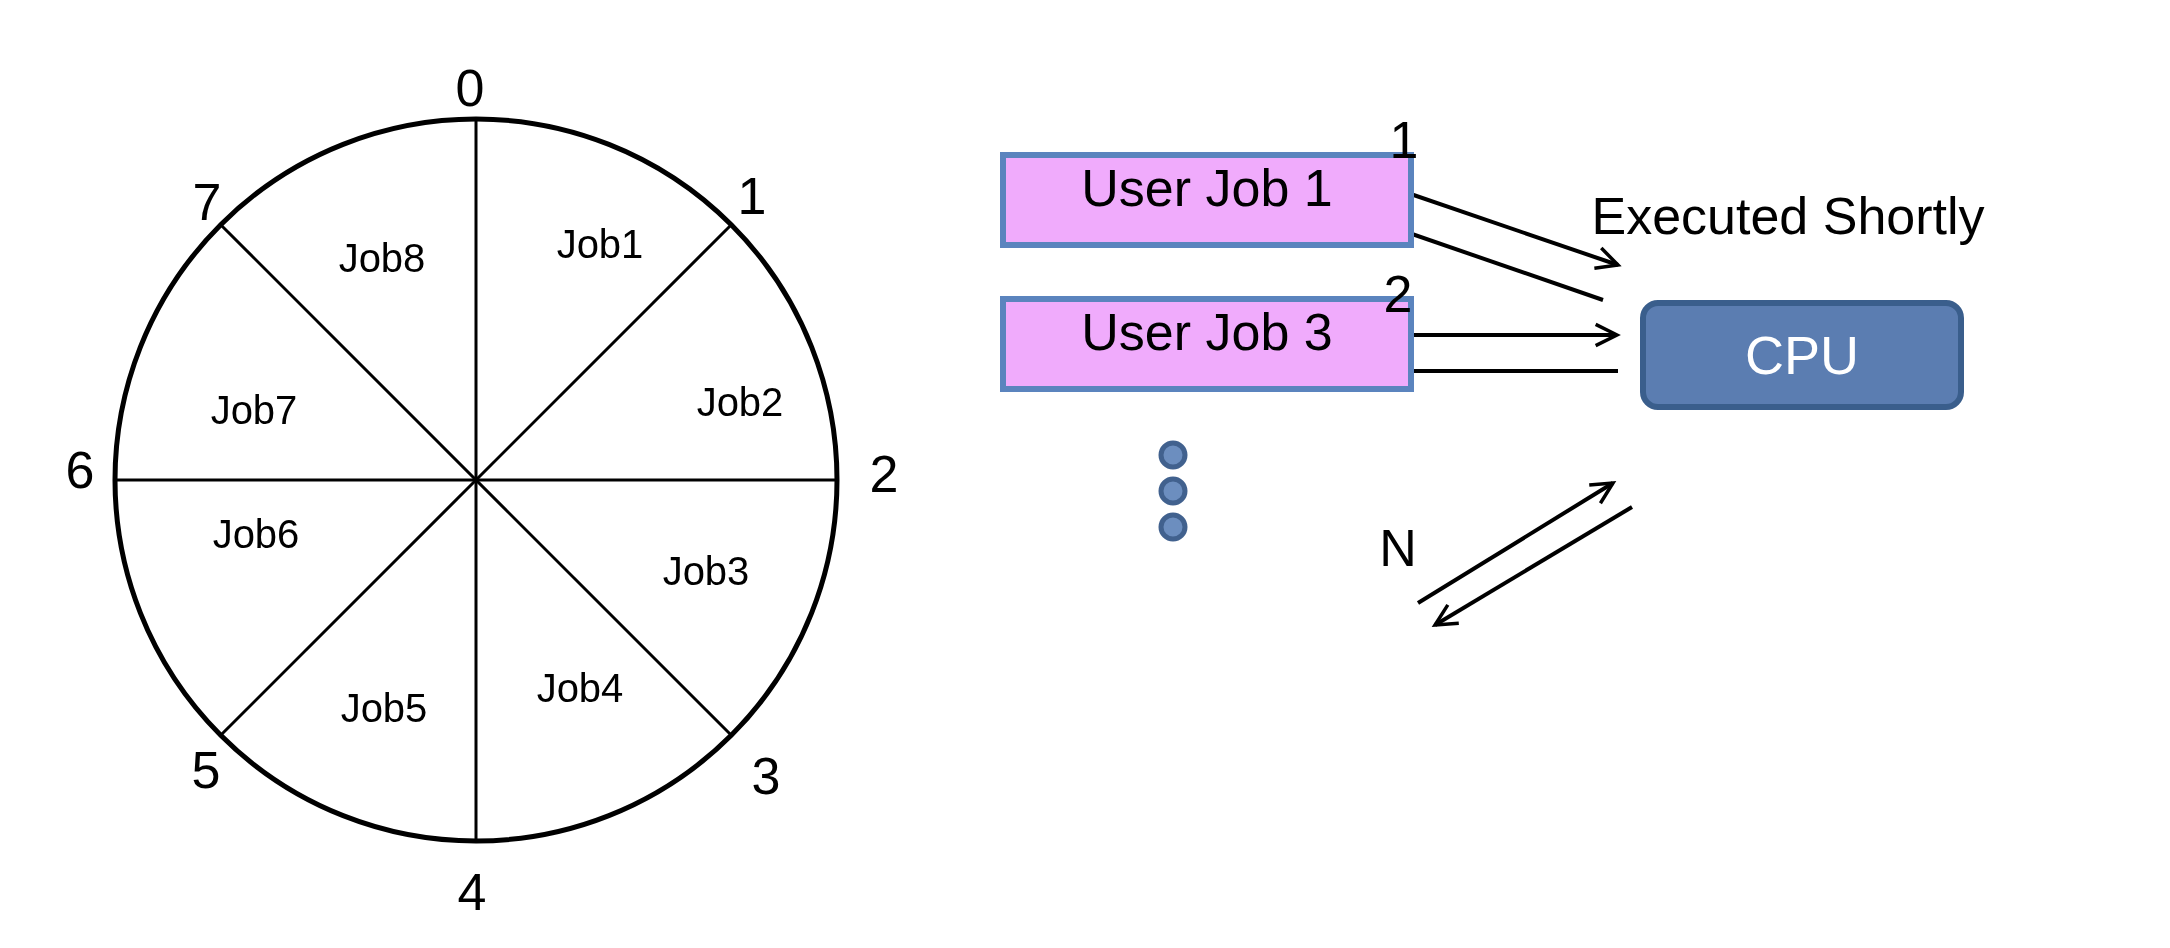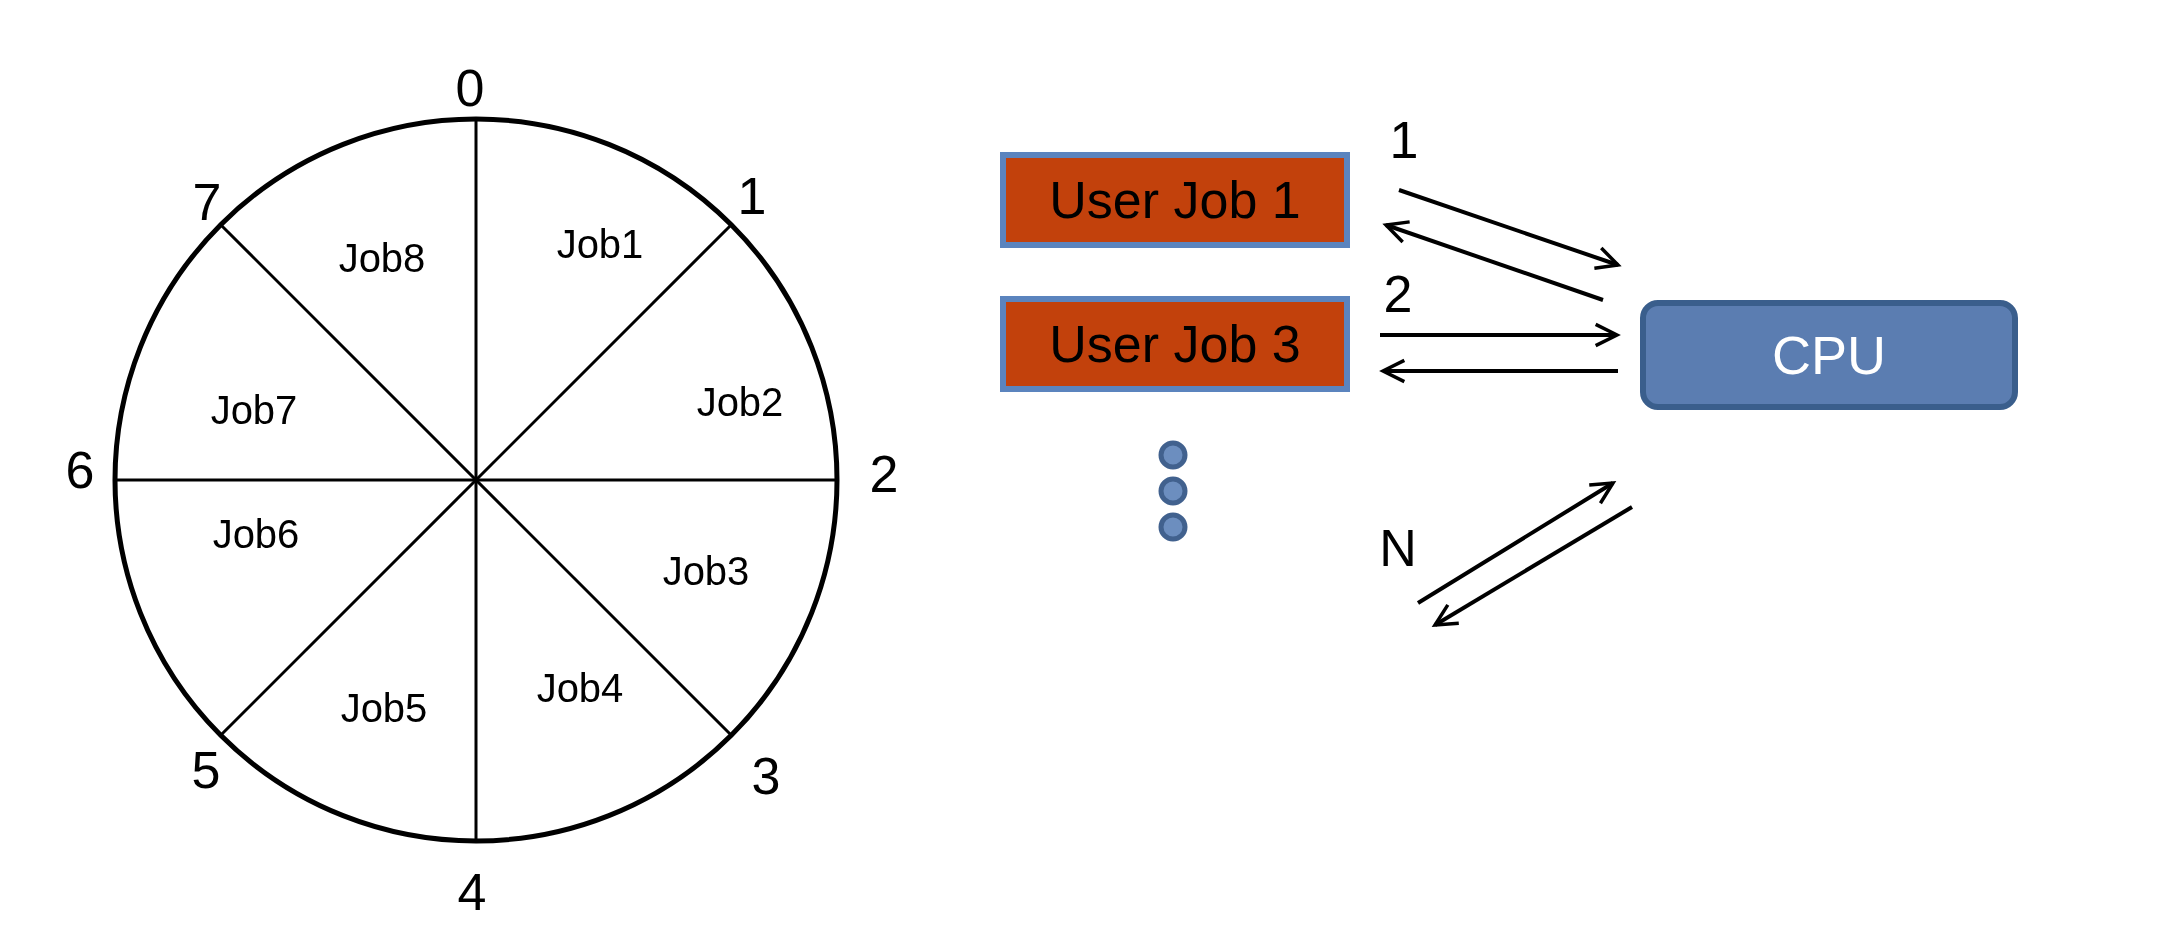--- a/index.html
+++ b/index.html
@@ -12,26 +12,26 @@
   .spoke{stroke:var(--line,#000);stroke-width:3px;}
   .arrow{stroke:var(--line,#000);stroke-width:4px;fill:none;}
   .ah{fill:none;stroke:var(--line,#000);stroke-width:2.6px;}
   .dot{fill:var(--dot-fill,#6C8EBF);stroke:var(--dot-ring,#41618E);stroke-width:5px;}
   .label{position:absolute;transform:translate(-50%,-50%);line-height:1;white-space:nowrap;}
   .digit{font-size:52px;}
   .slice{font-size:40px;}
   .numlbl{font-size:52px;}
   .annot{font-size:52px;}
   .job-box{
-    position:absolute;box-sizing:border-box;width:350px;height:96px;
-    border:6px solid var(--box-border,#5B84BE);background:#c2410c;
-    display:flex;align-items:center;justify-content:center;font-size:52px;
+    position:absolute;box-sizing:border-box;width:414px;height:96px;
+    border:6px solid var(--box-border,#5B84BE);background:#f0abfc;
+    display:flex;justify-content:center;font-size:52px;
   }
   .cpu-box{
-    position:absolute;box-sizing:border-box;width:378px;height:110px;
+    position:absolute;box-sizing:border-box;width:324px;height:110px;
     border:6px solid var(--cpu-border,#3A5E8C);background:var(--cpu-fill,#5B7DB1);
     border-radius:18px;color:#fff;display:flex;align-items:center;justify-content:center;
     font-size:54px;
   }
 </style>
 </head>
 <body>
 
 <div class="canvas">
 
@@ -92,14 +92,15 @@
   </div>
 
   <div class="label numlbl" style="left:1404px;top:140px">1</div>
   <div class="label numlbl" style="left:1398px;top:294px">2</div>
   <div class="label numlbl" style="left:1398px;top:548px">N</div>
 
   <div class="cpu-box" style="left:1640px;top:300px">
     <span>CPU</span>
   </div>
 
+  <div class="label annot" style="left:1788px;top:216px">Executed Shortly</div>
 
 </div>
 
 </body></html>

